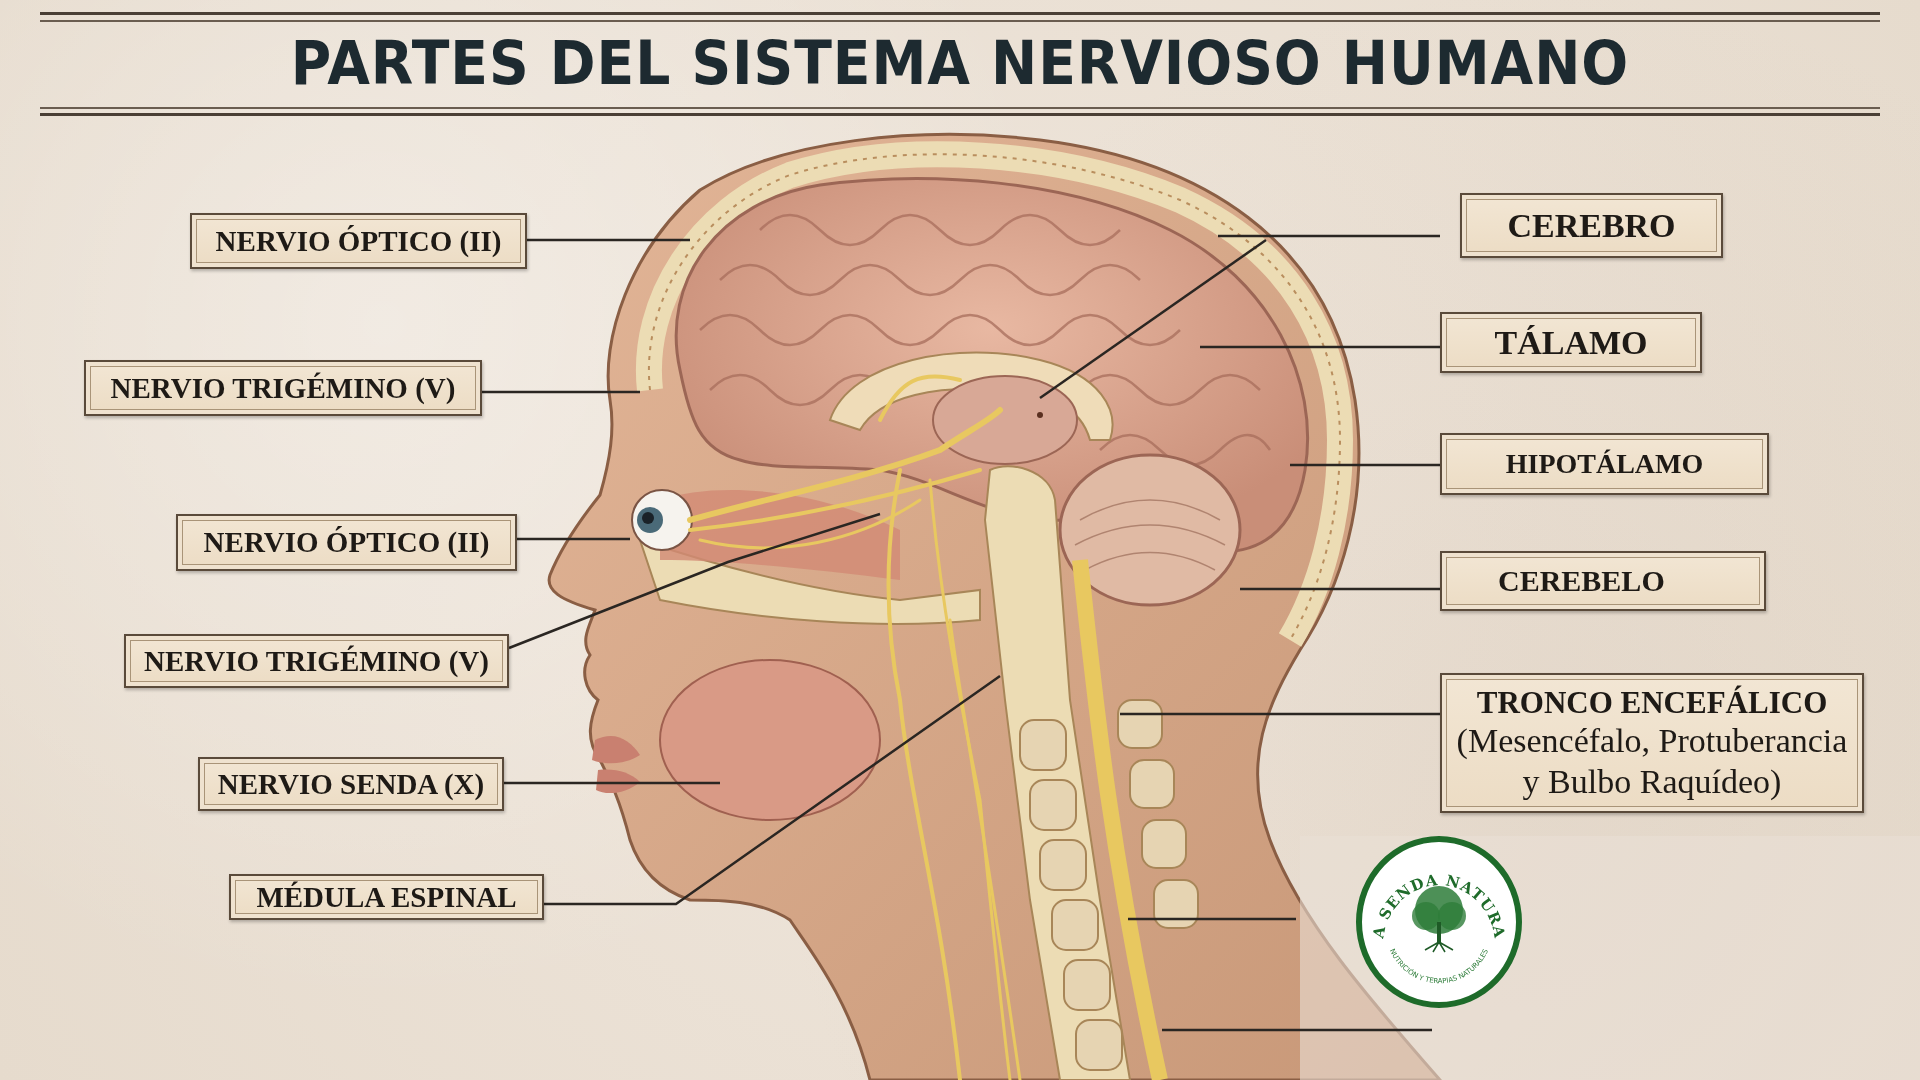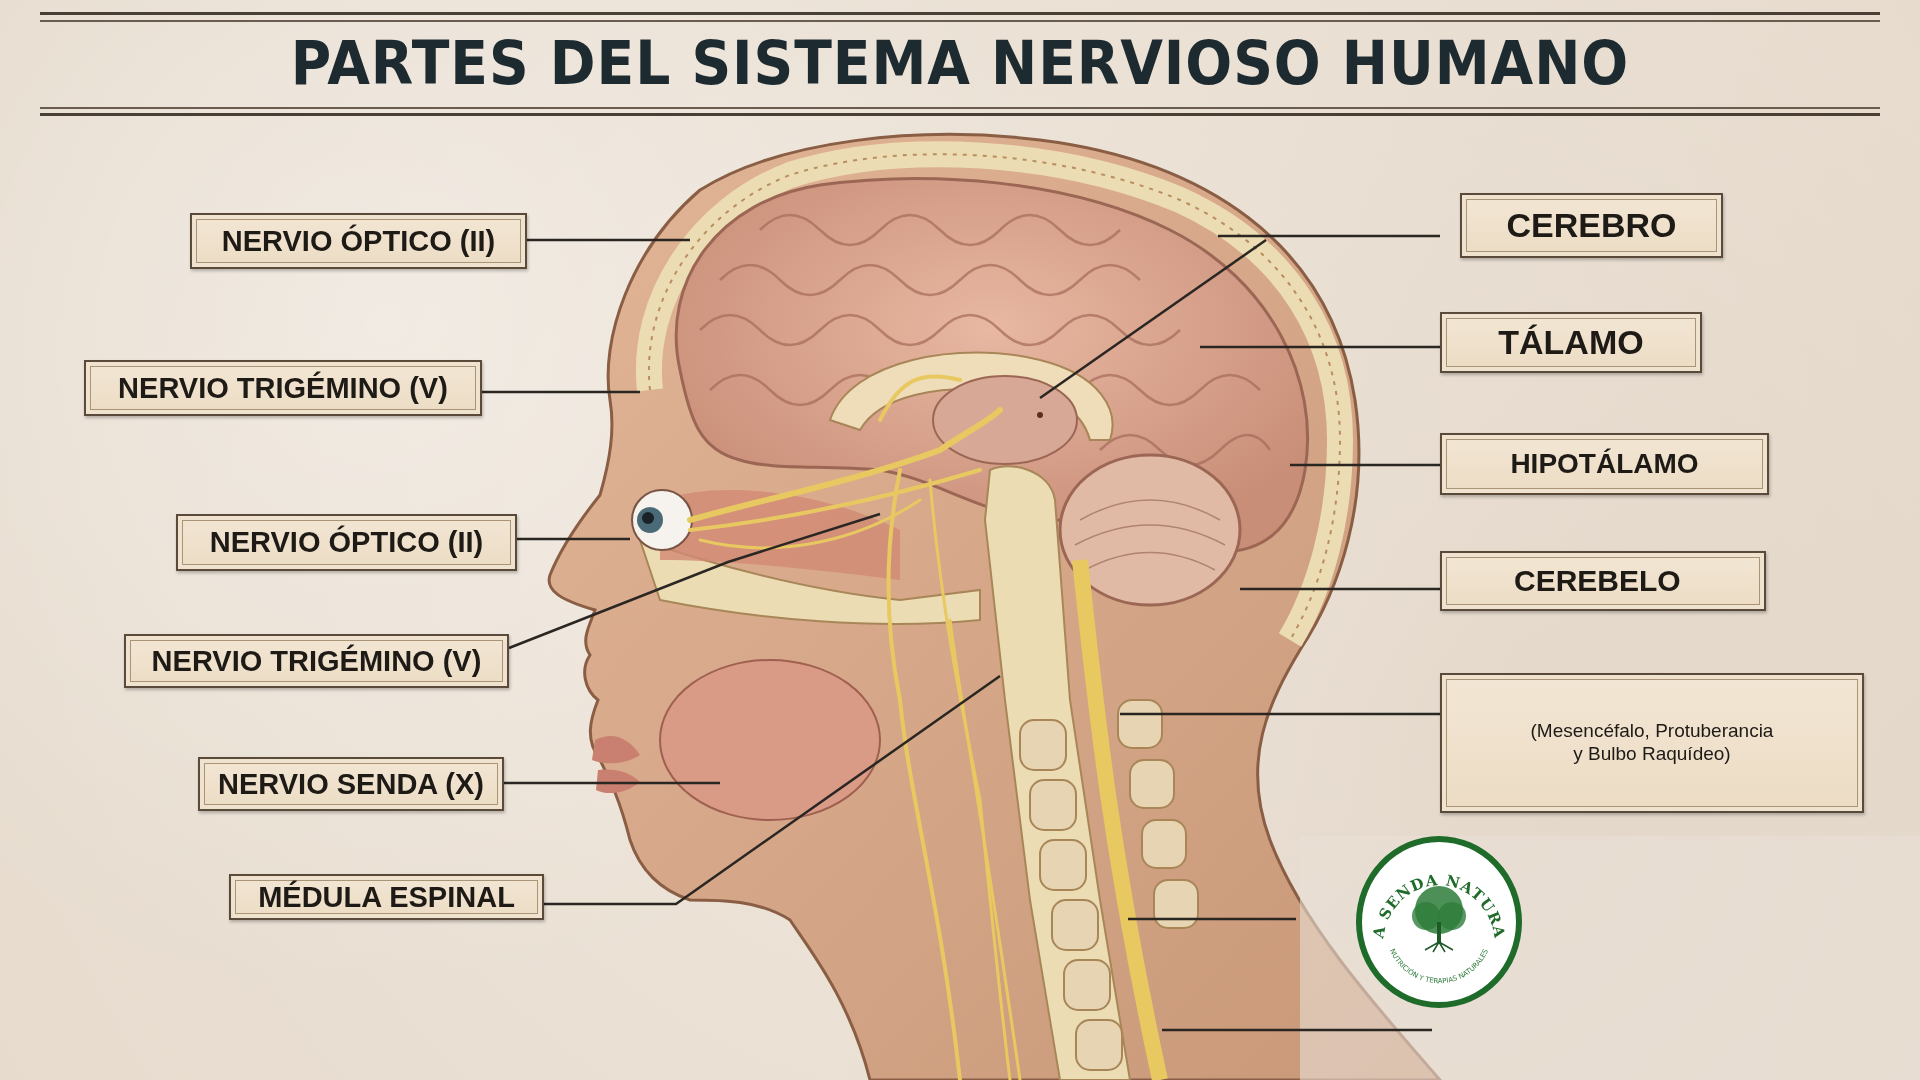--- a/index.html
+++ b/index.html
@@ -21,24 +21,24 @@
     transform:scaleX(0.92); transform-origin:center;
   }
   svg#art { position:absolute; left:0; top:0; }
   .label {
     position:absolute; box-sizing:border-box;
     background:linear-gradient(#f2e6d4,#ecdcc4);
     border:2px solid #5a4a3a;
     box-shadow: inset 0 0 0 4px #efe2cf, inset 0 0 0 5px #a99478, 1px 2px 3px rgba(0,0,0,0.25);
     color:#1e1a16; font-weight:bold; font-size:29px;
     display:flex; align-items:center; justify-content:center; white-space:nowrap;
-    font-family:Liberation Sans, sans-serif;
+    font-family:Liberation Serif, serif;
   }
   .label.multi { flex-direction:column; line-height:1.2; }
-  .label .sub { font-weight:normal; font-size:19px; text-align:center; }
+  .label .sub { font-weight:normal; font-size:34px; text-align:center; }
   #logo {
     position:absolute; left:1356px; top:836px; width:166px; height:172px;
     border-radius:50%; background:#fff; border:6px solid #1e6b2a; box-sizing:border-box;
   }
 </style>
 </head>
 <body>
 
 <div class="rule" style="top:12px;"></div>
 <div class="rule thin" style="top:20px;"></div>
@@ -173,22 +173,23 @@
 <div class="label" style="left:190px;top:213px;width:337px;height:56px;">NERVIO ÓPTICO (II)</div>
 <div class="label" style="left:84px;top:360px;width:398px;height:56px;">NERVIO TRIGÉMINO (V)</div>
 <div class="label" style="left:176px;top:514px;width:341px;height:57px;">NERVIO ÓPTICO (II)</div>
 <div class="label" style="left:124px;top:634px;width:385px;height:54px;">NERVIO TRIGÉMINO (V)</div>
 <div class="label" style="left:198px;top:757px;width:306px;height:54px;">NERVIO SENDA (X)</div>
 <div class="label" style="left:229px;top:874px;width:315px;height:46px;">MÉDULA ESPINAL</div>
 
 <div class="label" style="left:1440px;top:193px;width:263px;height:65px;font-size:34px;margin-left:20px;">CEREBRO</div>
 <div class="label" style="left:1440px;top:312px;width:262px;height:61px;font-size:34px;">TÁLAMO</div>
 <div class="label" style="left:1440px;top:433px;width:329px;height:62px;font-size:28px;">HIPOTÁLAMO</div>
-<div class="label" style="left:1440px;top:551px;width:326px;height:60px;font-size:30px;justify-content:flex-start;padding-left:72px;">CEREBELO</div>
+<div class="label" style="left:1440px;top:551px;width:326px;height:60px;font-size:30px;justify-content:flex-start;padding-left:56px;">CEREBELO</div>
 <div class="label multi" style="left:1440px;top:673px;width:424px;height:140px;">
+  <span style="font-size:31px;">TRONCO ENCEFÁLICO</span>
   <span class="sub">(Mesencéfalo, Protuberancia</span>
   <span class="sub">y Bulbo Raquídeo)</span>
 </div>
 
 <div id="logo">
   <svg width="154" height="160" viewBox="0 0 154 160">
     <defs>
       <path id="arcTop" d="M 22 92 A 56 60 0 0 1 132 92"></path>
       <path id="arcBot" d="M 24 96 A 54 56 0 0 0 130 96"></path>
     </defs>

